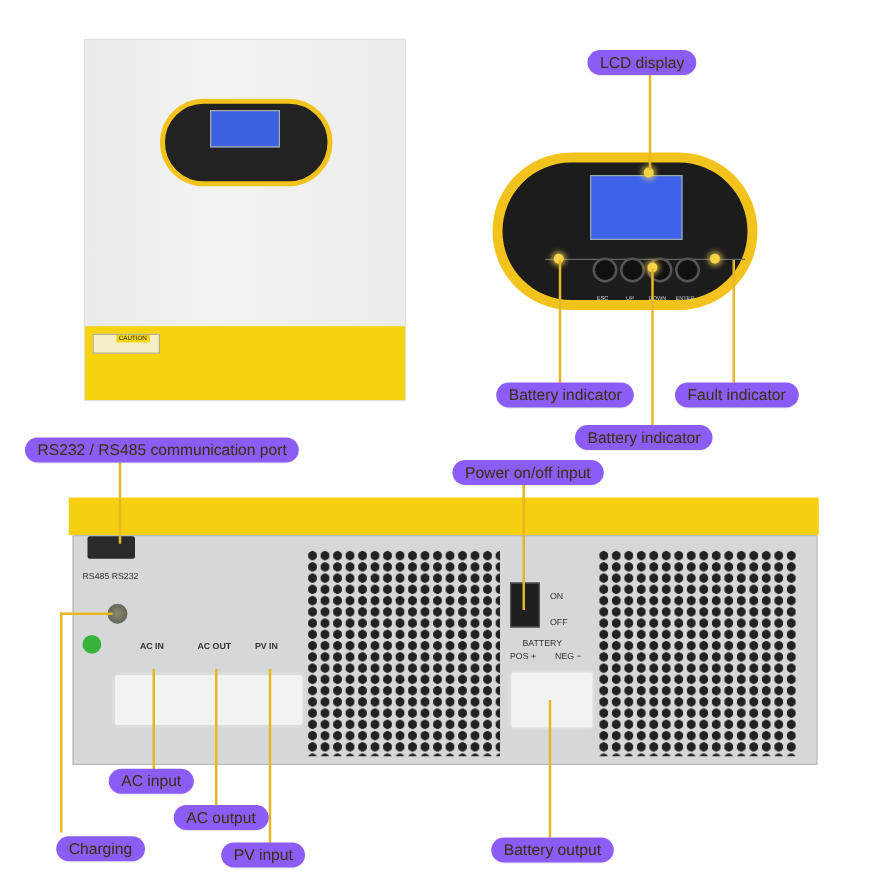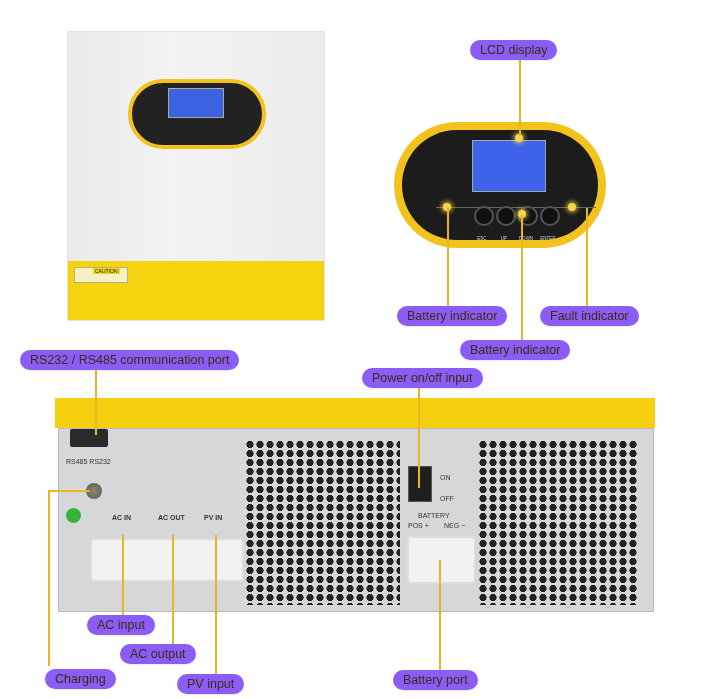--- a/index.html
+++ b/index.html
@@ -95,16 +95,16 @@
 <div class="hline" style="left:48px;top:490px;width:42px"></div>
 <div class="vline" style="left:48px;top:490px;height:176px"></div>
 <div class="vline" style="left:122px;top:535px;height:85px"></div>
 <div class="vline" style="left:172px;top:535px;height:112px"></div>
 <div class="vline" style="left:215px;top:535px;height:142px"></div>
 <div class="vline" style="left:439px;top:560px;height:110px"></div>
 
 <div class="pill" style="left:20px;top:350px">RS232 / RS485 communication port</div>
 <div class="pill" style="left:362px;top:368px">Power on/off input</div>
 <div class="pill" style="left:87px;top:615px">AC input</div>
-<div class="pill" style="left:120px;top:644px">AC output</div>
+<div class="pill" style="left:139px;top:644px">AC output</div>
 <div class="pill" style="left:45px;top:669px">Charging</div>
 <div class="pill" style="left:177px;top:674px">PV input</div>
-<div class="pill" style="left:393px;top:670px">Battery port</div>
+<div class="pill" style="left:393px;top:670px">Battery output</div>
 
 </body></html>

